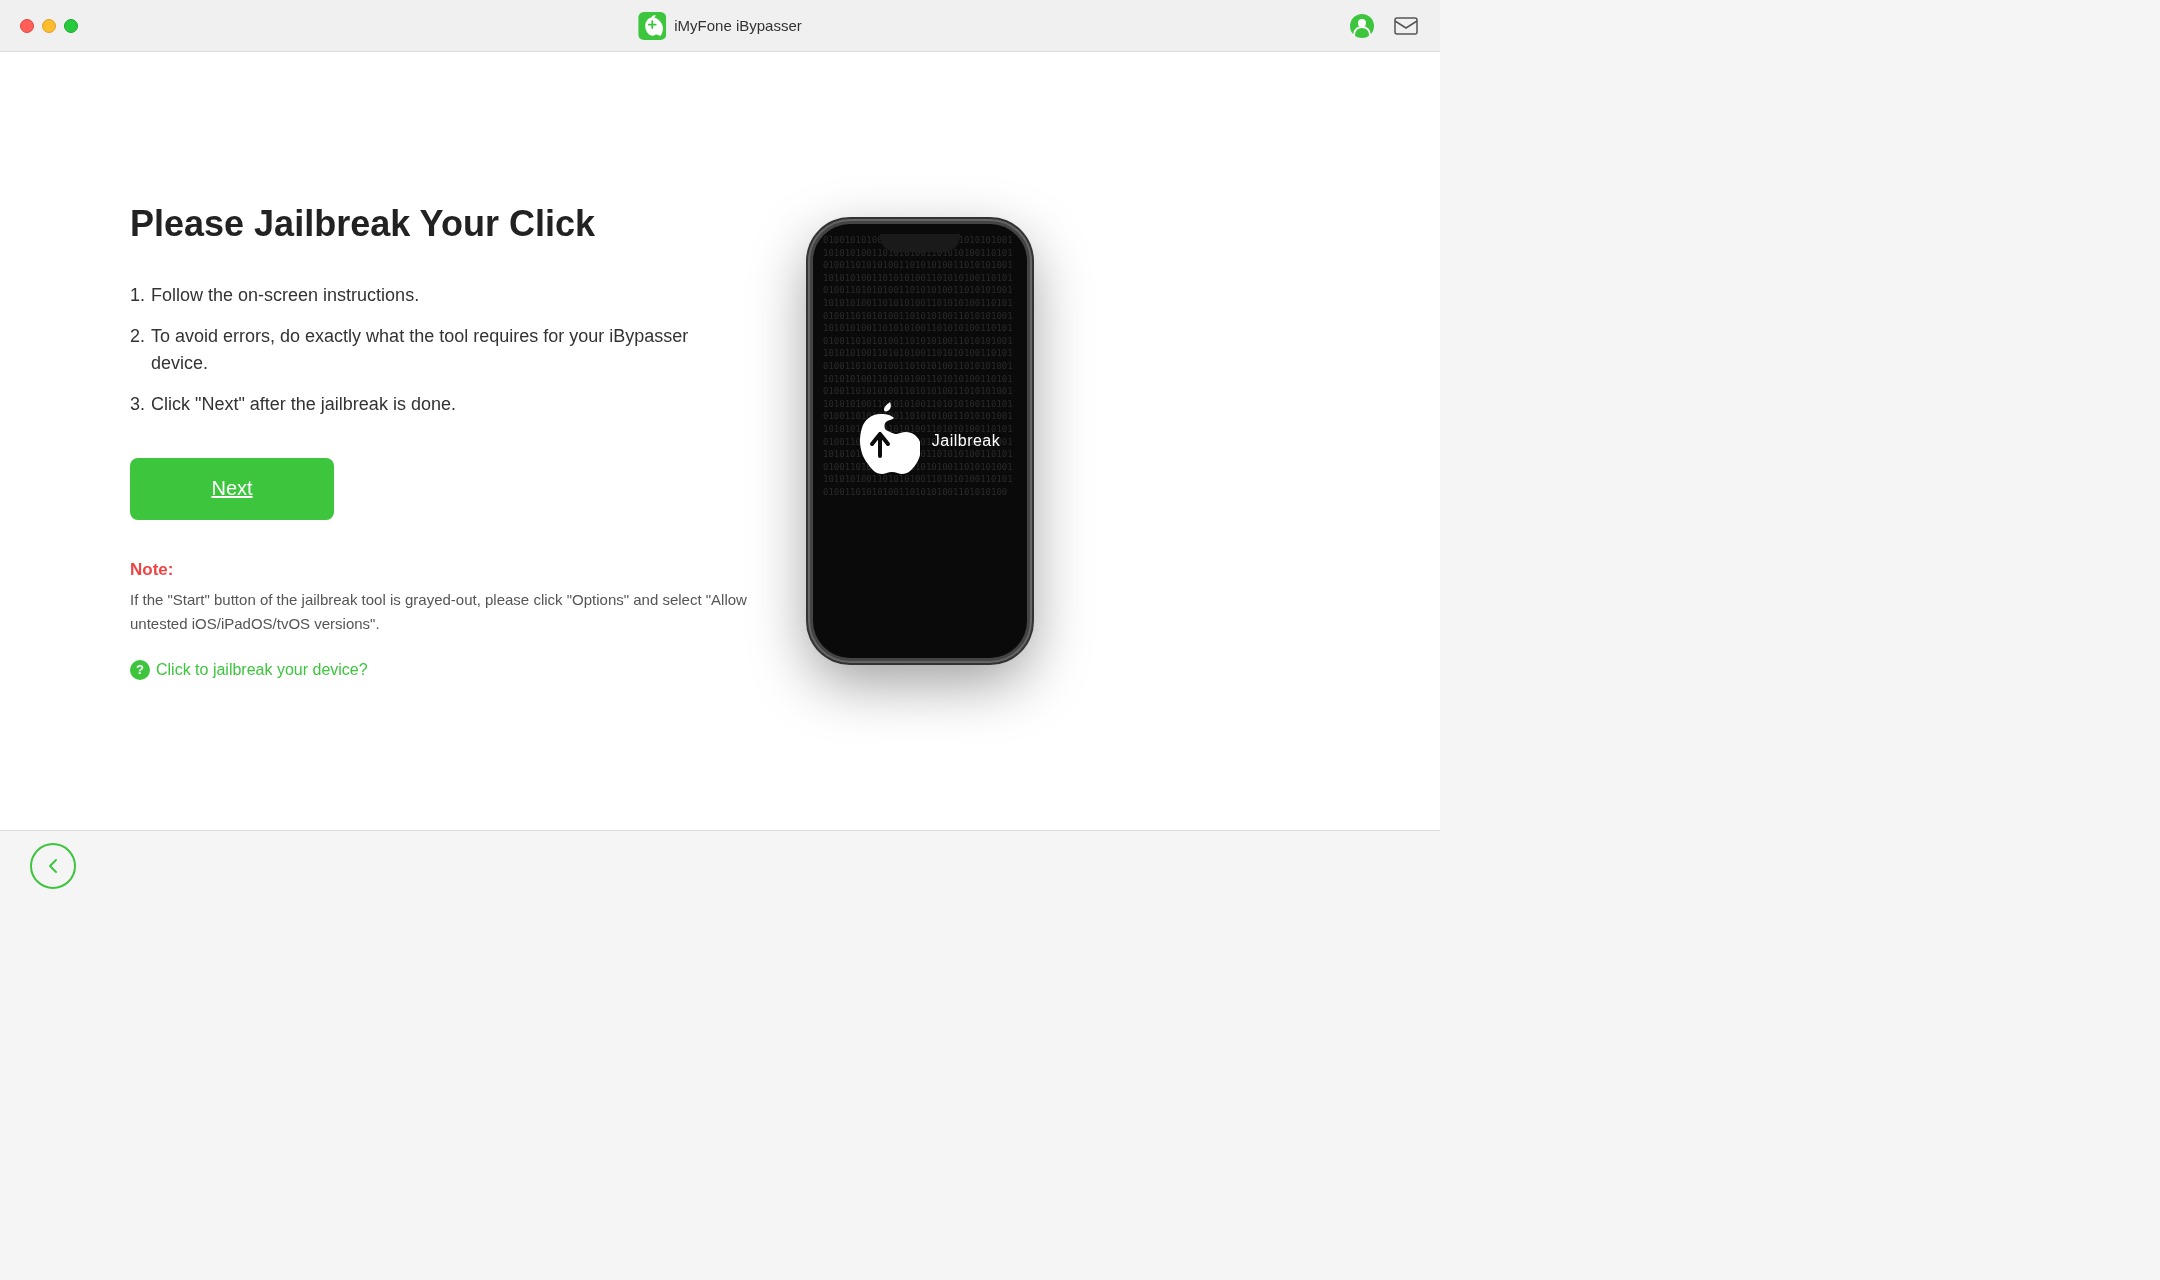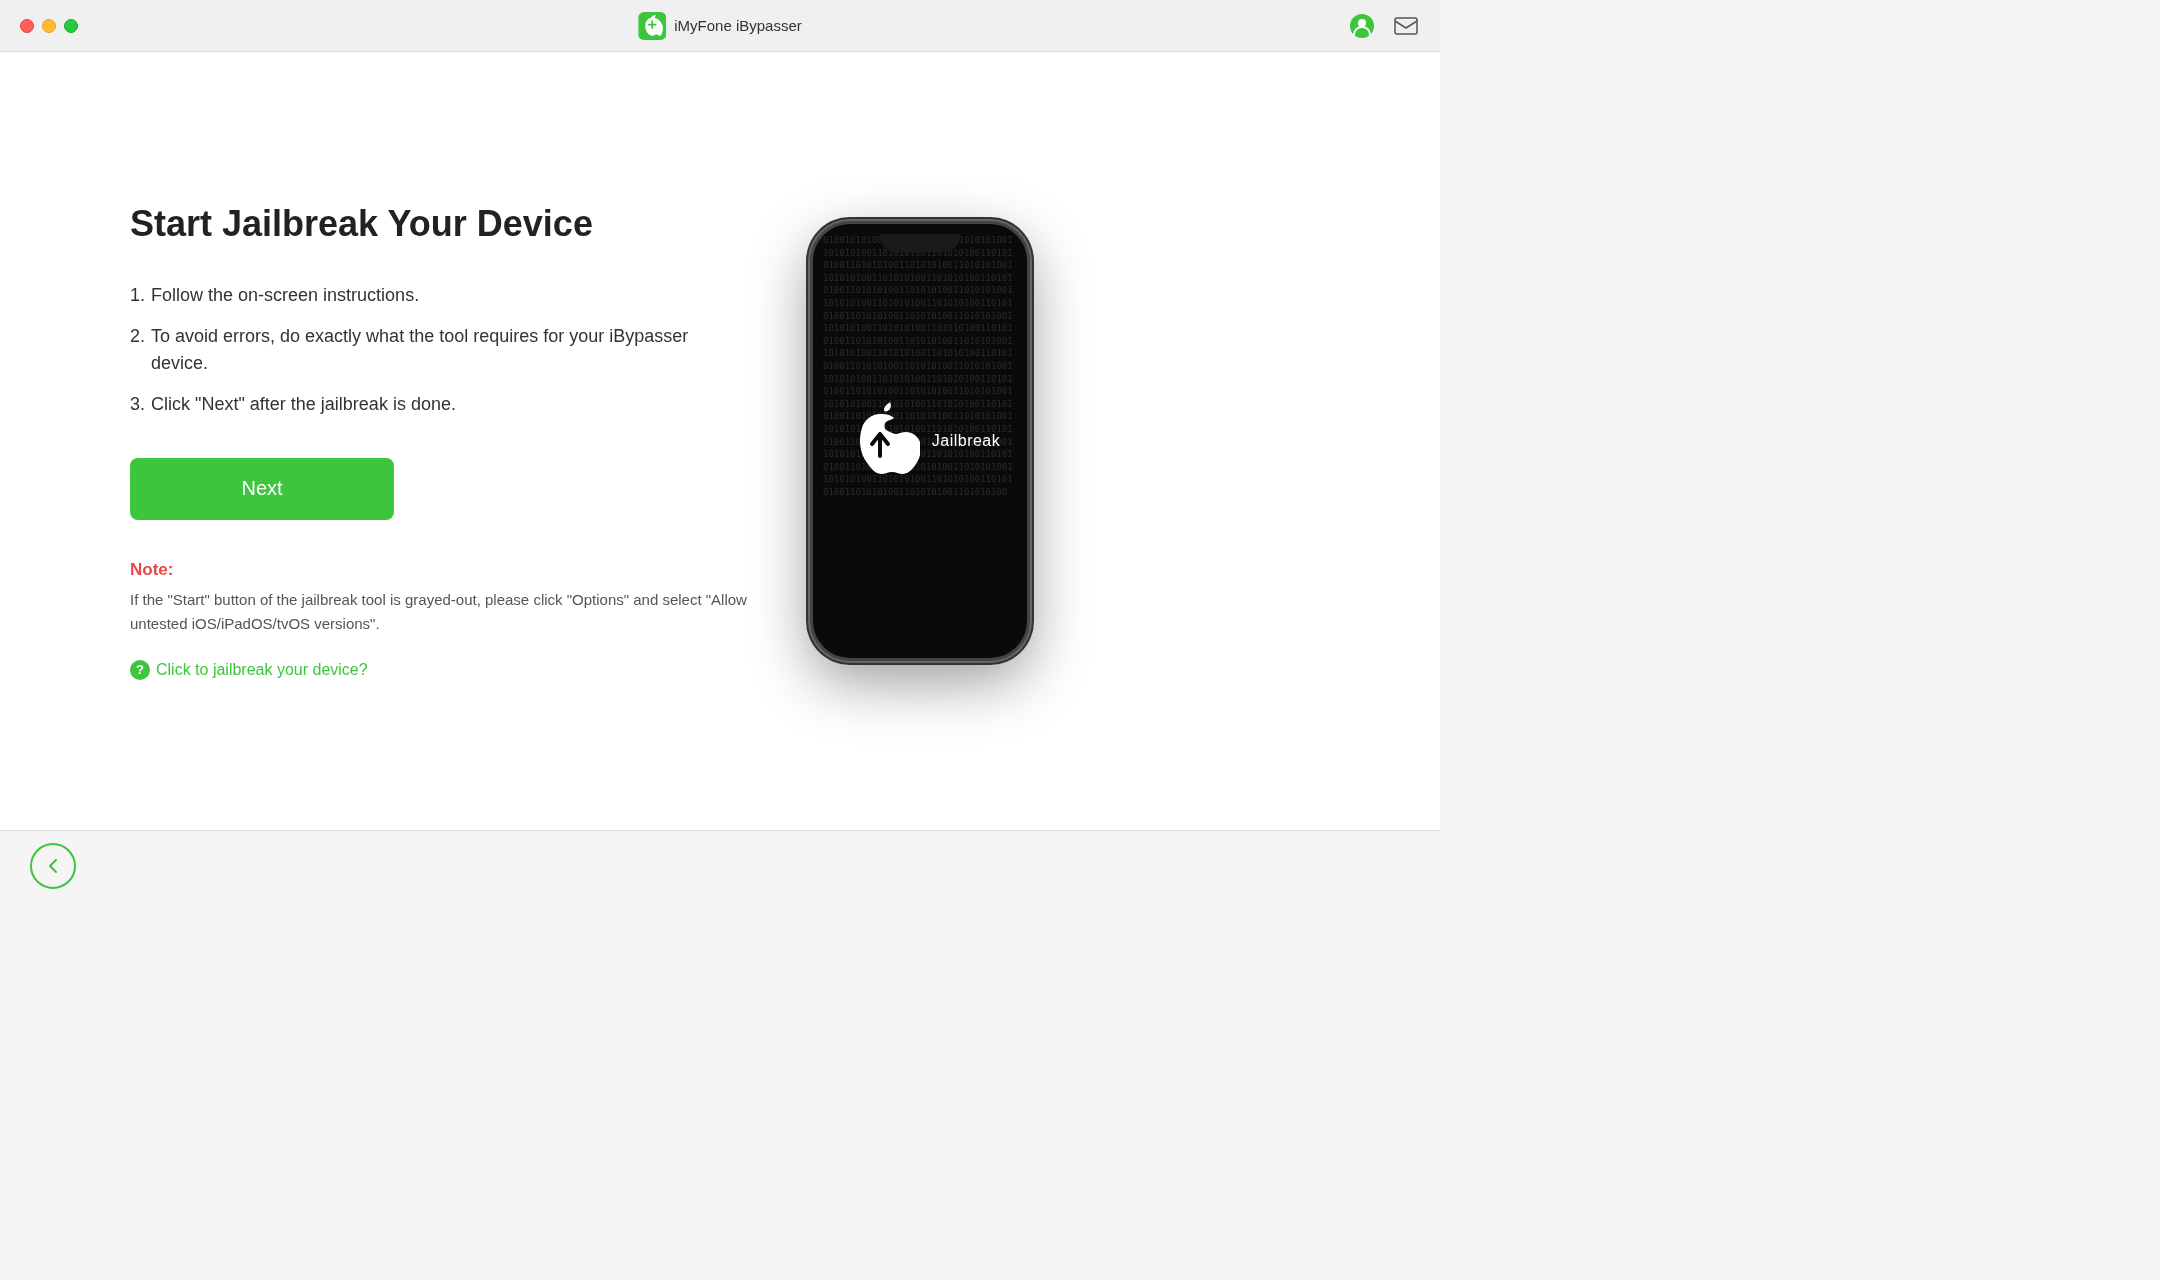--- a/index.html
+++ b/index.html
@@ -118,27 +118,28 @@
       font-size: 18px;
       color: #333;
       flex-shrink: 0;
     }
 
     .next-btn {
       background: #3dc53d;
       color: #fff;
       border: none;
       border-radius: 8px;
-      width: 264px;
+      width: 204px;
       height: 62px;
       font-size: 20px;
       font-weight: 500;
       cursor: pointer;
       margin-bottom: 40px;
       display: block;
+      text-decoration: underline;
     }
 
     .note-section {
       margin-bottom: 24px;
     }
 
     .note-title {
       font-size: 17px;
       font-weight: 600;
       color: #ef4444;
@@ -322,21 +323,21 @@
         <rect x="1" y="1" width="22" height="16" rx="2" stroke="#555" stroke-width="1.5" fill="none"></rect>
         <path d="M1 4 L12 11 L23 4" stroke="#555" stroke-width="1.5" fill="none"></path>
       </svg>
     </div>
   </div>
 </div>
 
 <div class="main-content">
 
   <div class="left-panel">
-    <h1 class="page-heading">Start Jailbreak Your Device</h1>
+    <h1 class="page-heading">Please Jailbreak Your Click</h1>
 
     <ol class="instructions">
       <li>
         <span class="num">1.</span>
         <span>Follow the on-screen instructions.</span>
       </li>
       <li>
         <span class="num">2.</span>
         <span>To avoid errors, do exactly what the tool requires for your iBypasser device.</span>
       </li>

